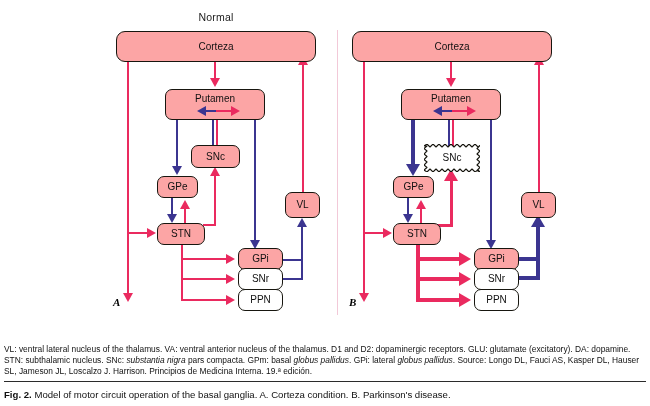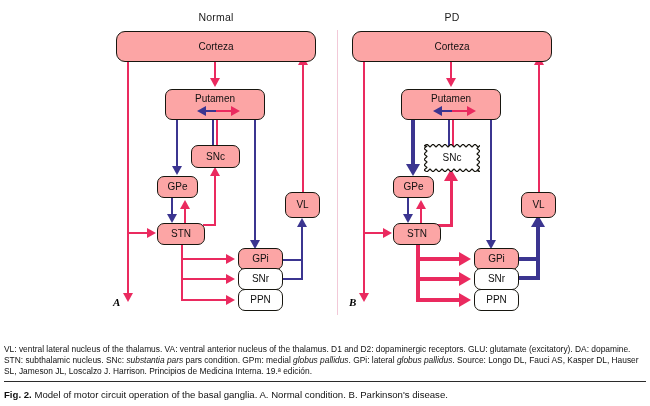--- a/index.html
+++ b/index.html
@@ -156,21 +156,20 @@
   </div>
   <div class="node white" style="left:238px;top:268px;width:45px;height:22px;">
     <span>SNr</span>
   </div>
   <div class="node white" style="left:238px;top:289px;width:45px;height:22px;">
     <span>PPN</span>
   </div>
 
   <div class="panel-letter" style="left:113px;top:296px;">A</div>
 
-  <div class="panel-title" style="left:352px;top:11px;width:200px;">PD</div>
 
   <div class="seg red" style="left:363px;top:62px;width:2.4px;height:233px;"></div>
   <div class="head down red" style="left:359px;top:293px;"></div>
 
   <div class="seg red" style="left:363px;top:231.8px;width:22px;height:2.4px;"></div>
   <div class="head right red" style="left:383px;top:228px;"></div>
 
   <div class="seg red" style="left:450px;top:62px;width:2.4px;height:18px;"></div>
   <div class="head down red" style="left:446px;top:78px;"></div>
 
@@ -245,24 +244,24 @@
   <div class="node white" style="left:474px;top:268px;width:45px;height:22px;">
     <span>SNr</span>
   </div>
   <div class="node white" style="left:474px;top:289px;width:45px;height:22px;">
     <span>PPN</span>
   </div>
 
   <div class="panel-letter" style="left:349px;top:296px;">B</div>
 
   <div class="legend">
-    <span><span>VL: ventral lateral nucleus of the thalamus. VA: ventral anterior nucleus of the thalamus. D1 and D2: dopaminergic receptors. GLU: glutamate (excitatory). DA: dopamine. STN: subthalamic nucleus. SNc: </span><i>substantia pars</i><span> pars condition. GPm: medial </span><i>globus pallidus</i><span>. GPi: lateral </span><i>globus pallidus</i><span>.</span></span>
+    <span><span>VL: ventral lateral nucleus of the thalamus. VA: ventral anterior nucleus of the thalamus. D1 and D2: dopaminergic receptors. GLU: glutamate (excitatory). DA: dopamine. STN: subthalamic nucleus. SNc: </span><i>substantia nigra</i><span> pars compacta. GPm: basal </span><i>globus pallidus</i><span>. GPi: lateral </span><i>globus pallidus</i><span>.</span></span>
     <span>Source: Longo DL, Fauci AS, Kasper DL, Hauser SL, Jameson JL, Loscalzo J. Harrison. Principios de Medicina Interna. 19.ª edición.</span>
   </div>
 
   <div class="rule"></div>
 
   <div class="figcap">
     <b>Fig. 2.</b>
-    <span>Model of motor circuit operation of the basal ganglia. A. Normal condition. B. Parkinson's disease.</span>
+    <span>Model of motor circuit operation of the basal ganglia. A. Corteza condition. B. Parkinson's disease.</span>
   </div>
 
 </div>
 
 </body></html>

